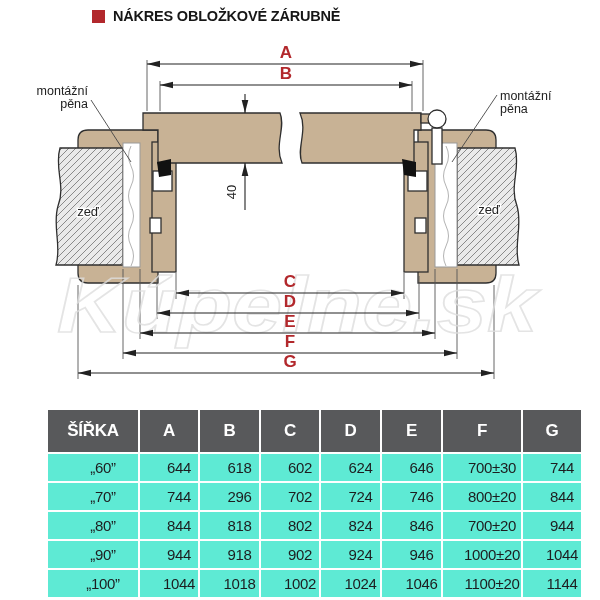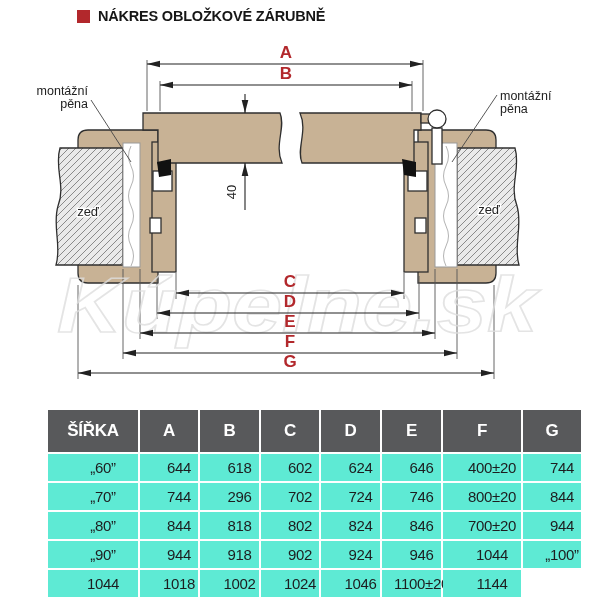--- a/index.html
+++ b/index.html
@@ -1,19 +1,19 @@
 <!DOCTYPE html>
 <html><head>
 <meta charset="utf-8">
 <style>
   html,body{margin:0;padding:0;background:#ffffff;}
   .page{position:relative;width:600px;height:600px;background:#fff;overflow:hidden;
         font-family:"Liberation Sans", sans-serif;}
   
-  .title-row{position:absolute;left:77px;top:8px;display:flex;align-items:center;gap:8px;}
+  .title-row{position:absolute;left:92px;top:8px;display:flex;align-items:center;gap:8px;}
   .title-bullet{width:13px;height:13px;background:#b2282c;flex:0 0 auto;}
   .title-text{font-weight:bold;font-size:14.5px;letter-spacing:-0.2px;color:#161616;white-space:nowrap;}
   
   .diagram{position:absolute;left:0;top:40px;}
   .diagram text{font-family:"Liberation Sans", sans-serif;}
   .dimletter{font-weight:bold;font-size:17px;fill:#b2282c;}
   .lbl{font-size:12.5px;fill:#222;}
   .zed{font-size:13px;fill:#222;paint-order:stroke;stroke:#ffffff;stroke-width:3px;}
   .wm{font-size:78px;font-style:italic;font-weight:bold;fill:none;stroke:#dedede;stroke-width:1.6;opacity:.8;}
   
@@ -161,21 +161,21 @@
     <div class="th">E</div>
     <div class="th">F</div>
     <div class="th">G</div>
 
     <div class="td">„60”</div>
     <div class="td">644</div>
     <div class="td">618</div>
     <div class="td">602</div>
     <div class="td">624</div>
     <div class="td">646</div>
-    <div class="td">400±20</div>
+    <div class="td">700±30</div>
     <div class="td">744</div>
 
     <div class="td">„70”</div>
     <div class="td">744</div>
     <div class="td">296</div>
     <div class="td">702</div>
     <div class="td">724</div>
     <div class="td">746</div>
     <div class="td">800±20</div>
     <div class="td">844</div>
@@ -188,20 +188,21 @@
     <div class="td">846</div>
     <div class="td">700±20</div>
     <div class="td">944</div>
 
     <div class="td">„90”</div>
     <div class="td">944</div>
     <div class="td">918</div>
     <div class="td">902</div>
     <div class="td">924</div>
     <div class="td">946</div>
+    <div class="td">1000±20</div>
     <div class="td">1044</div>
 
     <div class="td">„100”</div>
     <div class="td">1044</div>
     <div class="td">1018</div>
     <div class="td">1002</div>
     <div class="td">1024</div>
     <div class="td">1046</div>
     <div class="td">1100±20</div>
     <div class="td">1144</div>

